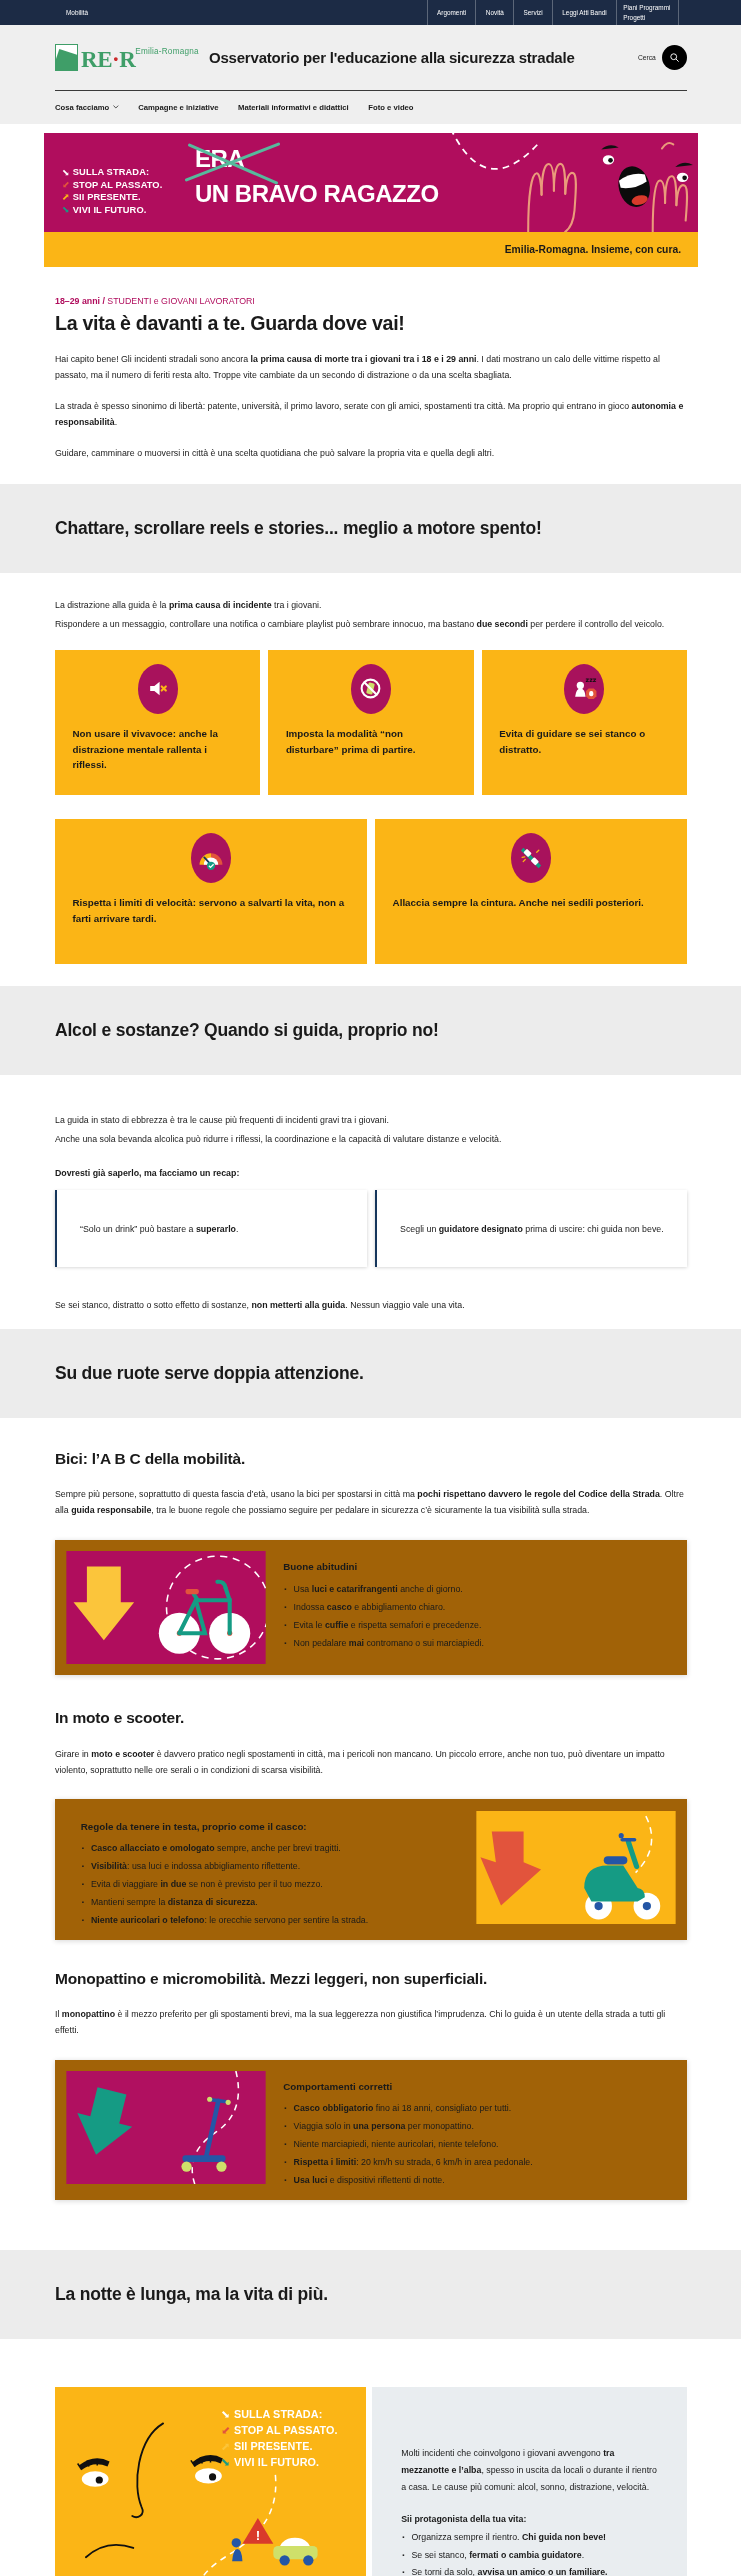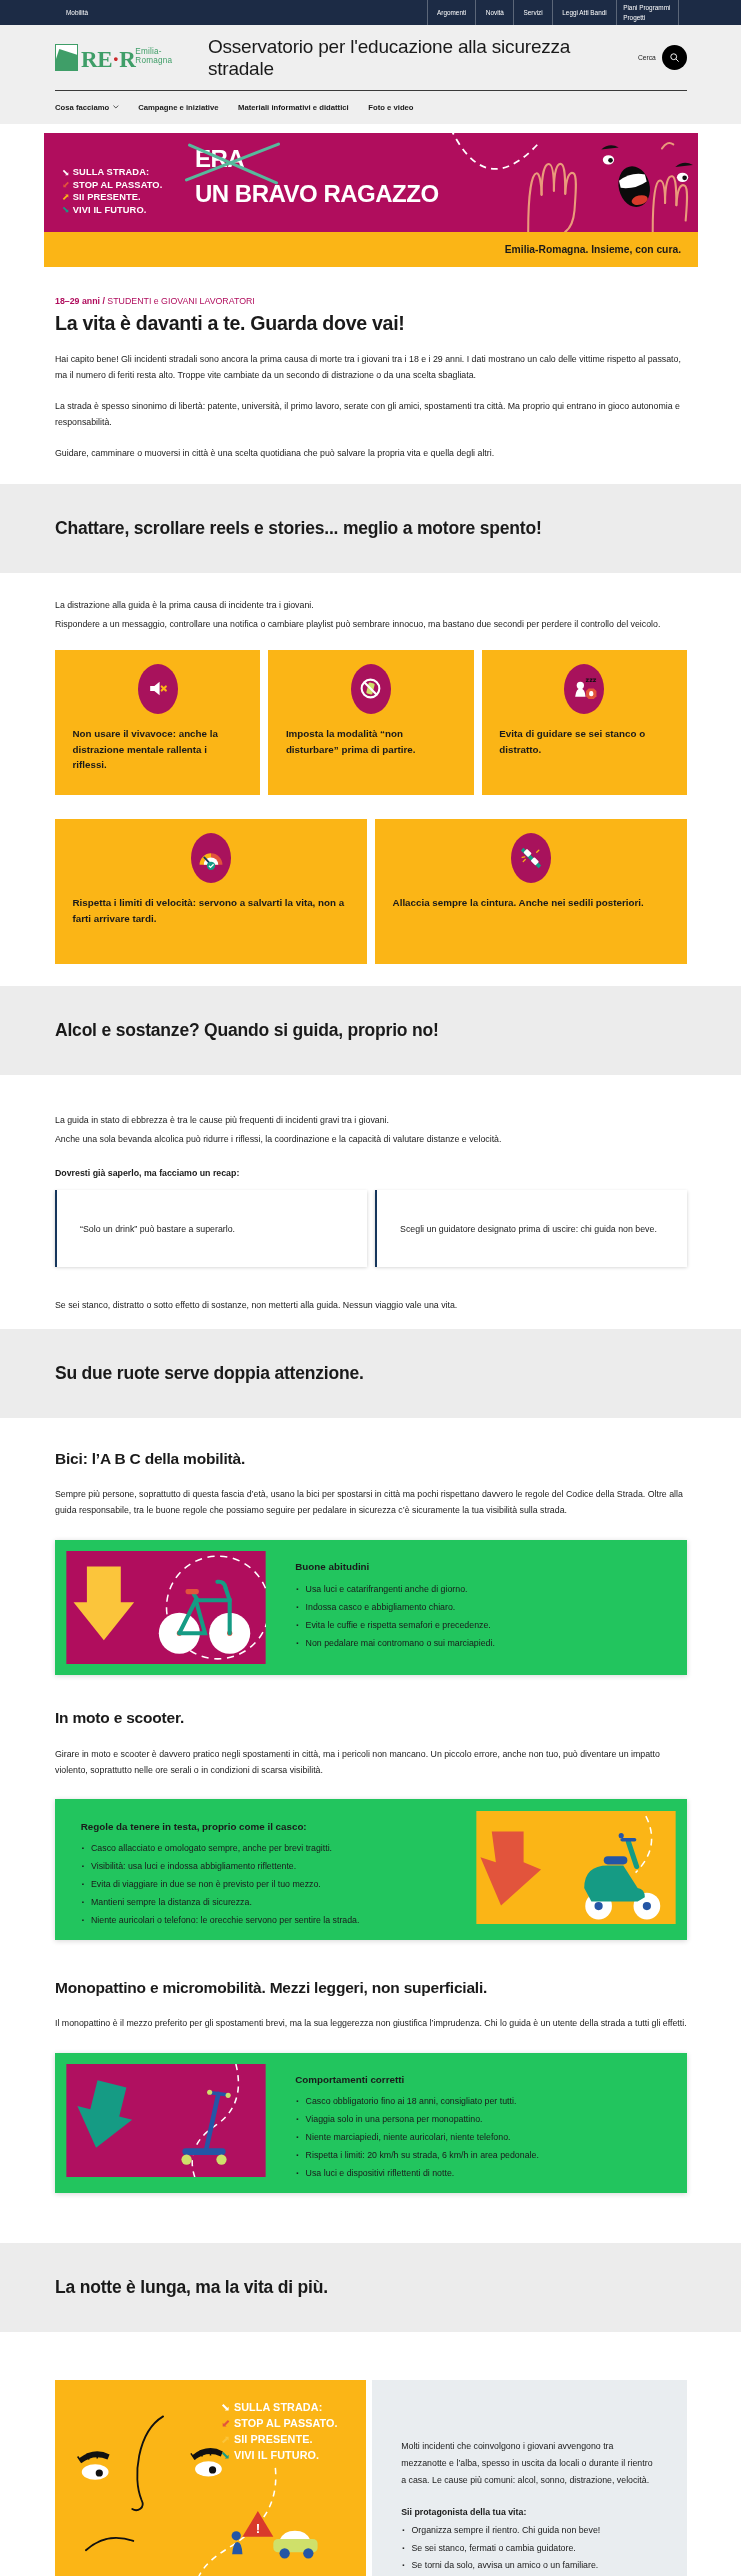--- a/index.html
+++ b/index.html
@@ -1,38 +1,38 @@
 <!DOCTYPE html>
 <html lang="it" style="font-size:8.2px"><head>
 <meta charset="utf-8">
 <style>
   *{box-sizing:border-box;margin:0;padding:0}
   html,body{background:#fff}
   body{width:742px;font-family:"Liberation Sans",sans-serif;color:#1a1a1a;position:relative}
-  strong{font-weight:400}
+  strong{font-weight:700}
   .container{width:632px;margin:0 auto}
 
   
   .topbar{height:25px;background:#1c2b45;color:#fff;display:flex;align-items:stretch;font-size:6.4px}
   .topbar-home{display:flex;align-items:center;padding-left:66px;flex:1}
   .topbar-links{display:flex;align-items:stretch;margin-right:63px}
   .topbar-links .titem{display:flex;align-items:center;padding:0 9.3px;border-left:0.5px solid rgba(255,255,255,.28);cursor:pointer;text-align:left}
   .topbar-links .titem:last-child{border-right:0.5px solid rgba(255,255,255,.28);width:63px;line-height:1.55;padding:0 6.2px}
 
   
   .site-header{background:#efefef}
   .header-row{width:632px;margin:0 auto;height:65px;display:flex;align-items:center}
   .rer-logo{display:flex;flex-direction:row;cursor:pointer}
   .rer-mark{display:flex;align-items:flex-end;gap:3.1px}
   .rer-sq{width:23px;height:27px;border:1.5px solid #3f9e68;background:#fff;position:relative;overflow:hidden}
   .rer-sq::after{content:"";position:absolute;left:-1px;top:7.2px;width:24px;height:24px;background:#3f9e68;transform:rotate(18deg)}
   .rer-letters{font-family:"Liberation Serif",serif;font-weight:700;font-size:23px;line-height:.9;color:#3f9e68;letter-spacing:-0.5px}
   .rer-dot{color:#cc2a2a}
   .rer-sub{font-size:8.2px;color:#3f9e68;margin-top:3.1px;letter-spacing:0.2px}
-  .site-title{font-size:19px;font-weight:400;margin-left:10.3px;letter-spacing:-0.2px}
+  .site-title{font-size:15px;font-weight:700;margin-left:10.3px;letter-spacing:-0.2px}
   .search-box{margin-left:auto;display:flex;align-items:center;gap:6.2px}
   .search-label{font-size:6.7px}
   .search-btn{width:25px;height:25px;border-radius:50%;background:#000;border:0;display:flex;align-items:center;justify-content:center;cursor:pointer}
   .header-sep{width:632px;margin:0 auto;border-bottom:0.5px solid #3a3a3a}
   .mainnav{width:632px;margin:0 auto;height:33px;display:flex;align-items:center;gap:19.6px;font-size:7.7px;font-weight:700}
   .nav-item{display:flex;align-items:center;gap:3.6px;cursor:pointer}
 
   
   .hero{width:654px;margin:9.3px auto 0}
   .hero-top{height:99px;background:#b00d5d;position:relative;overflow:hidden}
@@ -69,22 +69,22 @@
   .ycard p{font-weight:700;font-size:9.8px;line-height:15.5px}
 
   
   .recap-label{margin-top:20.6px;font-size:8.8px;font-weight:700}
   .recap{display:flex;gap:8.2px;margin-top:12.4px}
   .rcard{flex:1;background:#fff;border-left:2.1px solid #16365c;box-shadow:0 0.5px 3.6px rgba(0,0,0,.2);min-height:77px;display:flex;align-items:center;padding:17.5px 23px;font-size:8.8px;line-height:16px}
 
   
   h3.sec-h3{margin-top:32px;font-size:15.5px;font-weight:800;letter-spacing:-0.2px}
   h3.mt66{margin-top:34px}
-  h3.mt76{margin-top:39px}
-  .fcard{margin-top:21.6px;background:#22c55e;box-shadow:0 1px 5.2px rgba(0,0,0,.16);padding:11.3px;display:flex;gap:29px}
+  h3.mt76{margin-top:30px}
+  .fcard{margin-top:21.6px;background:#a16207;box-shadow:0 1px 5.2px rgba(0,0,0,.16);padding:11.3px;display:flex;gap:17px}
   .fcard .illo{width:200px;height:113px;flex:none}
   .fcard .fbody{padding-top:10.3px}
   .fcard .ftitle{font-size:9.8px;font-weight:700;margin-bottom:8.2px}
   ul.blist{list-style:none}
   ul.blist li{font-size:8.8px;line-height:16px;margin-top:2px;padding-left:10.3px;position:relative}
   ul.blist li::before{content:"▪";position:absolute;left:1px;top:0;font-size:6.2px}
   .fcard.rev .illo{order:2}
   .fcard.rev .fbody{padding-left:14.4px;flex:1}
 
   

